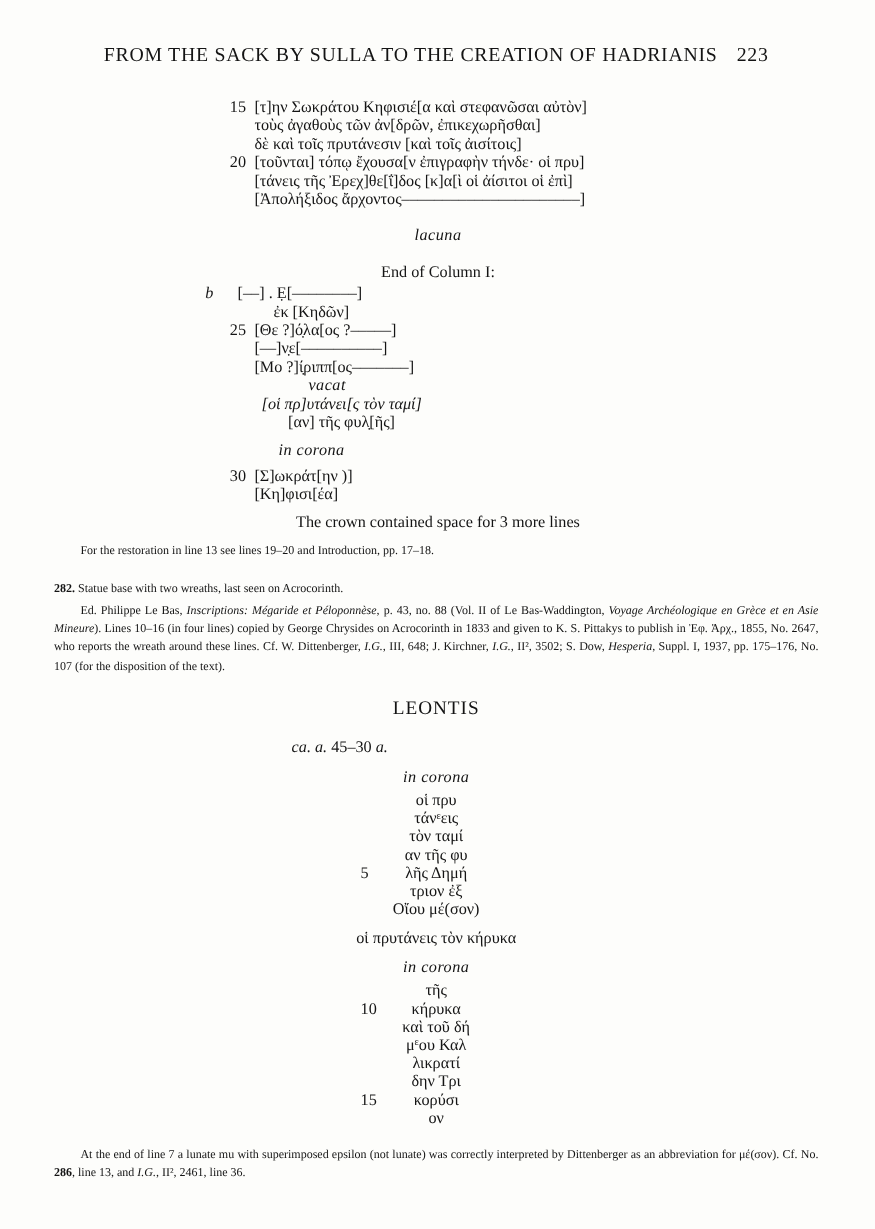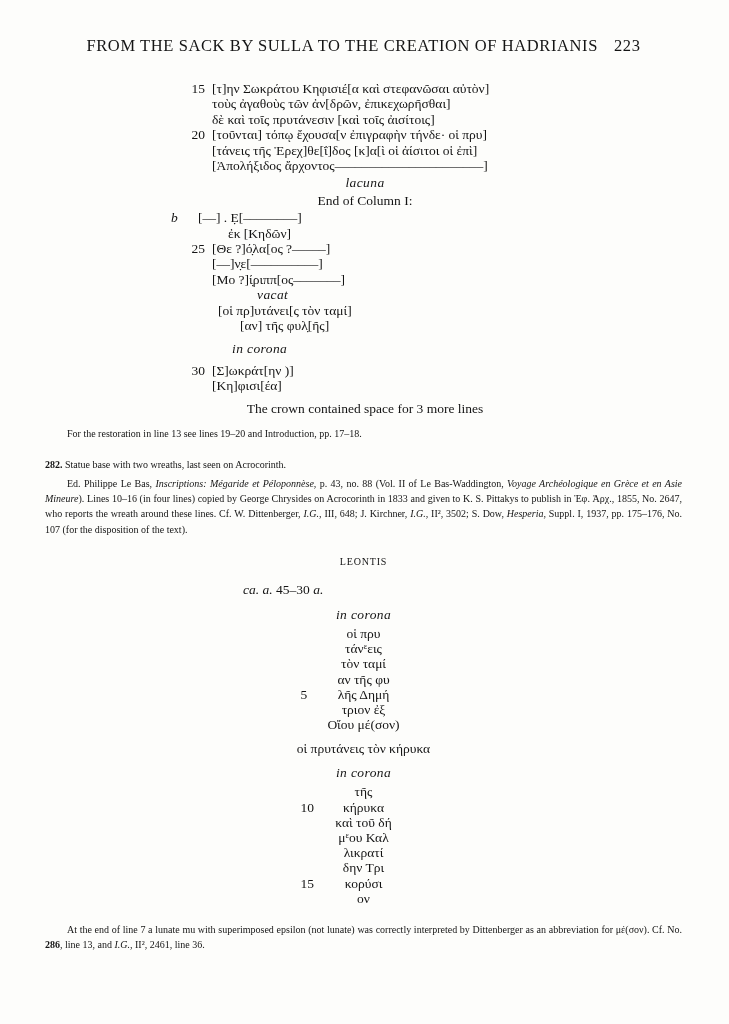--- a/index.html
+++ b/index.html
@@ -32,36 +32,36 @@
     font-size:13.5px;
   }
   .arow{display:flex;white-space:nowrap;}
   .anum{flex:none;width:20px;text-align:right;margin-right:7px;}
   .anum.nb{font-style:italic;text-align:left;margin-left:-14px;}
   .atext{flex:none;}
   .k-editorial .atext{font-style:italic;letter-spacing:.4px;}
   .k-center{display:block;}
   .k-center .atext{display:block;width:360px;text-align:center;}
   .k-gap{margin-top:7px;}
-  .k-gapsm{margin-top:2px;margin-bottom:2px;}
+  .k-gapsm{margin-top:15px;margin-bottom:2px;}
 
   
   .para{margin:0;line-height:15.3px;font-size:10px;}
   .p-indent{text-indent:22px;}
   .p-just{text-align:justify;}
   .note-restoration{margin-top:10px;}
   .entry-heading{margin-top:16px;}
   .entry-bibl{margin-top:3px;}
   .footer-note{margin-top:16px;}
   .seg-i{font-style:italic;}
   .seg-b{font-weight:bold;}
   .seg-sup{font-size:.62em;vertical-align:.45em;line-height:0;}
 
   
-  .ltitle{margin-top:19px;text-align:center;letter-spacing:.8px;font-size:10px;}
+  .ltitle{margin-top:19px;text-align:center;letter-spacing:.8px;font-size:16px;}
   .ldate{margin-top:15px;margin-left:198px;}
   .lcorona{margin-top:9px;text-align:center;font-style:italic;letter-spacing:.4px;}
   .wreath{width:130px;margin:3px auto 0;line-height:15.2px;}
   .wrow{position:relative;text-align:center;white-space:nowrap;}
   .wnum{position:absolute;left:2px;top:0;}
   .lbetween{margin-top:9px;text-align:center;}
   .lcorona.c2{margin-top:8px;}
 </style>
 </head>
 <body>
@@ -128,21 +128,21 @@
       <div class="arow">
         <span class="anum"></span>
         <span class="atext">[Μο ?]ί̣ριππ[ος–––––––]</span>
       </div>
       <div class="arow k-editorial">
         <span class="anum"></span>
         <span class="atext" style="margin-left: 45px;">vacat</span>
       </div>
       <div class="arow">
         <span class="anum"></span>
-        <span class="atext" style="margin-left: 6px;">[οἱ πρ]υτάνει[ς τὸν ταμί]</span>
+        <span class="atext" style="margin-left: 6px; font-style: italic;">[οἱ πρ]υτάνει[ς τὸν ταμί]</span>
       </div>
       <div class="arow">
         <span class="anum"></span>
         <span class="atext" style="margin-left: 28px;">[αν] τῆς φυλ̣[ῆς]</span>
       </div>
       <div class="arow k-editorial k-gap">
         <span class="anum"></span>
         <span class="atext" style="margin-left: 20px;">in corona</span>
       </div>
       <div class="arow k-gap">

